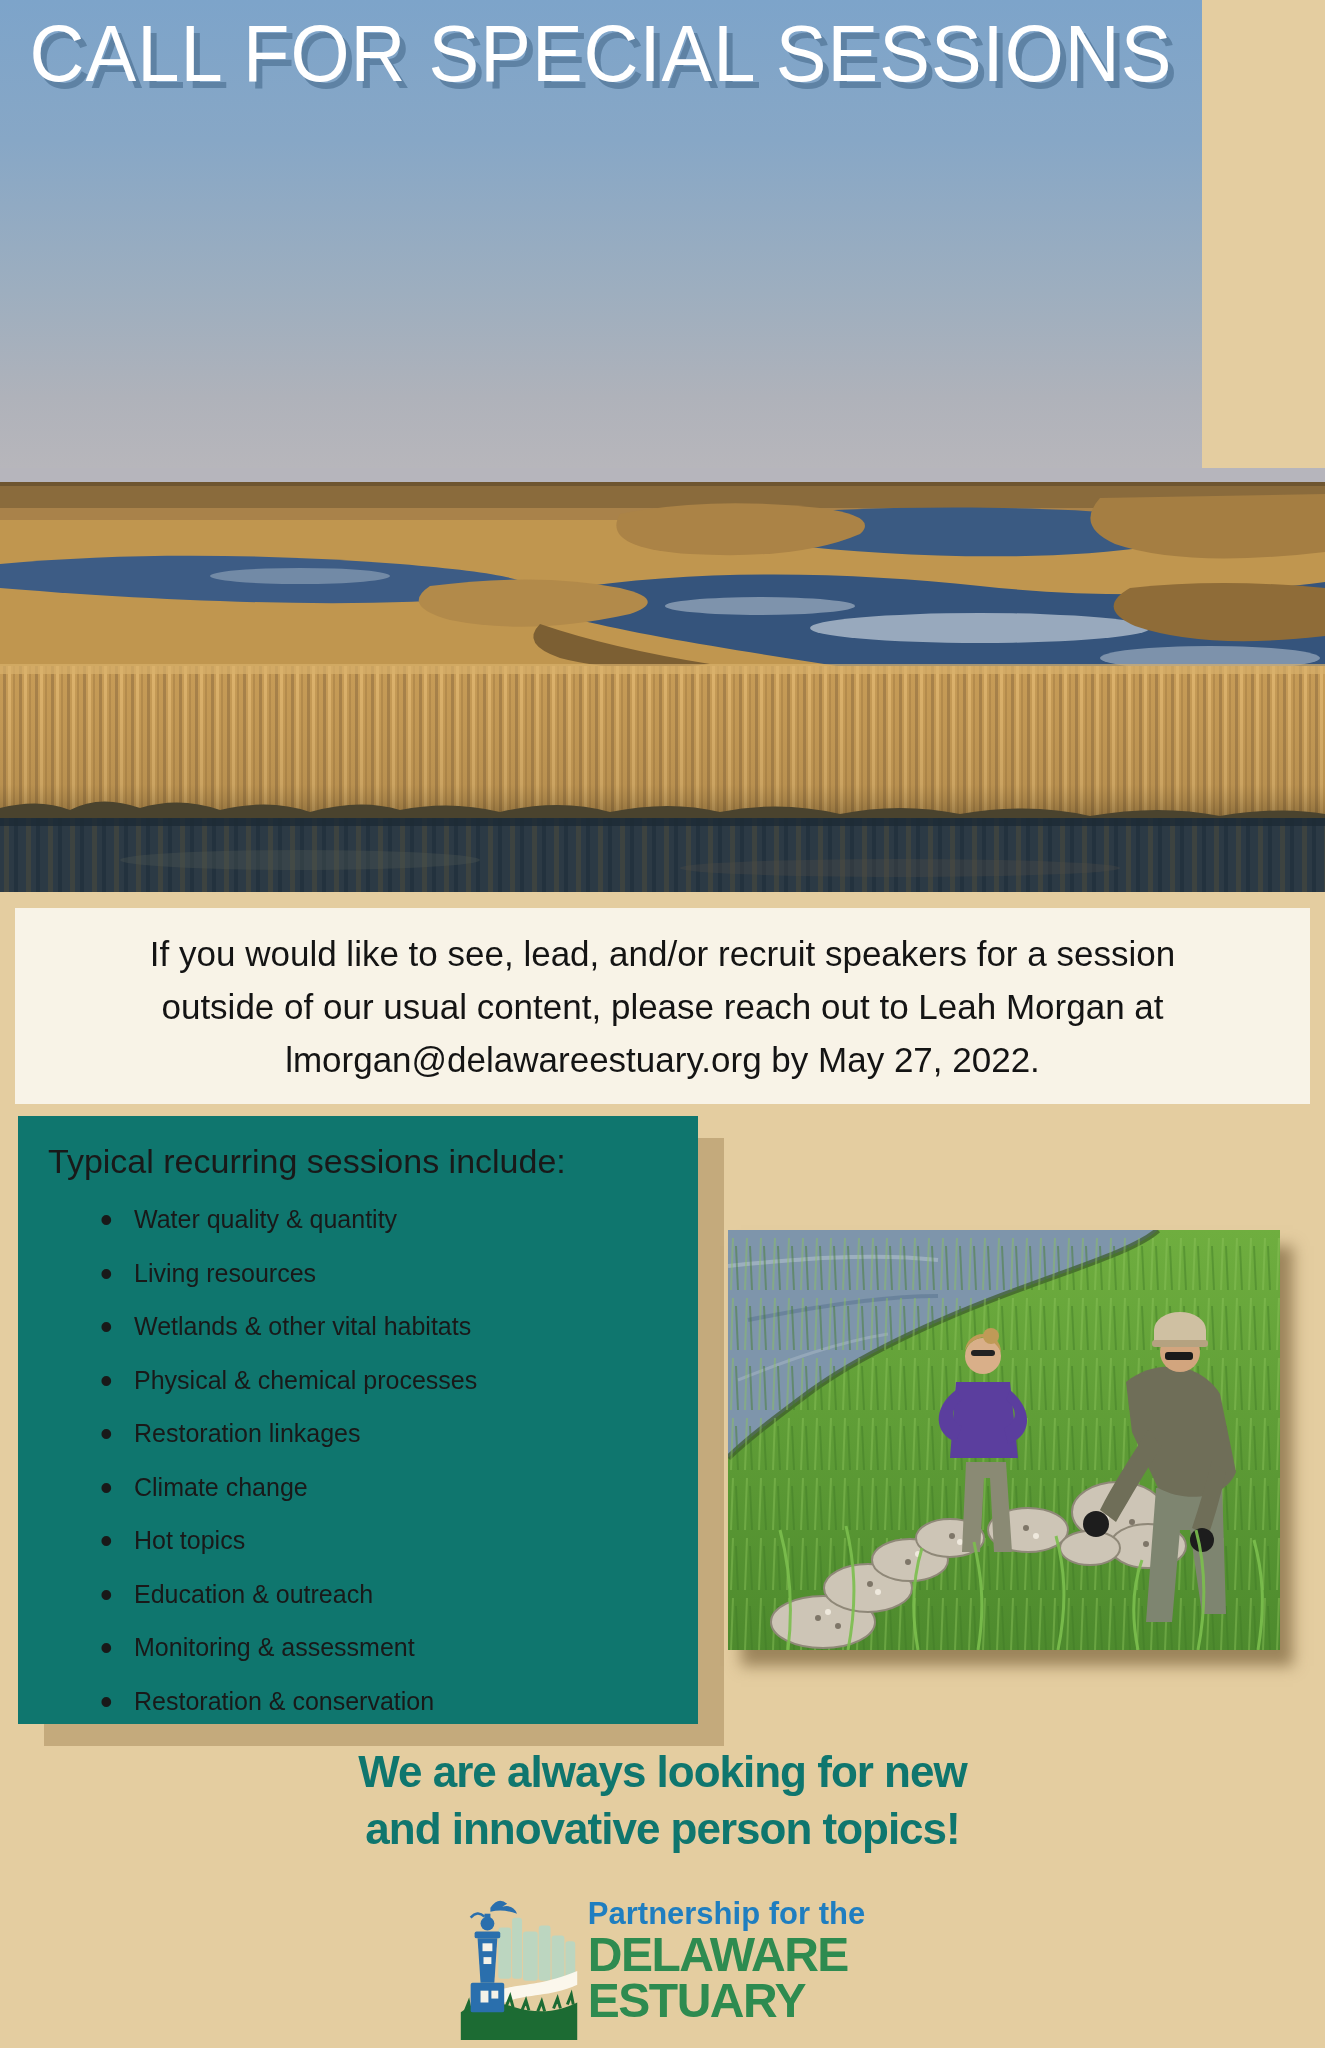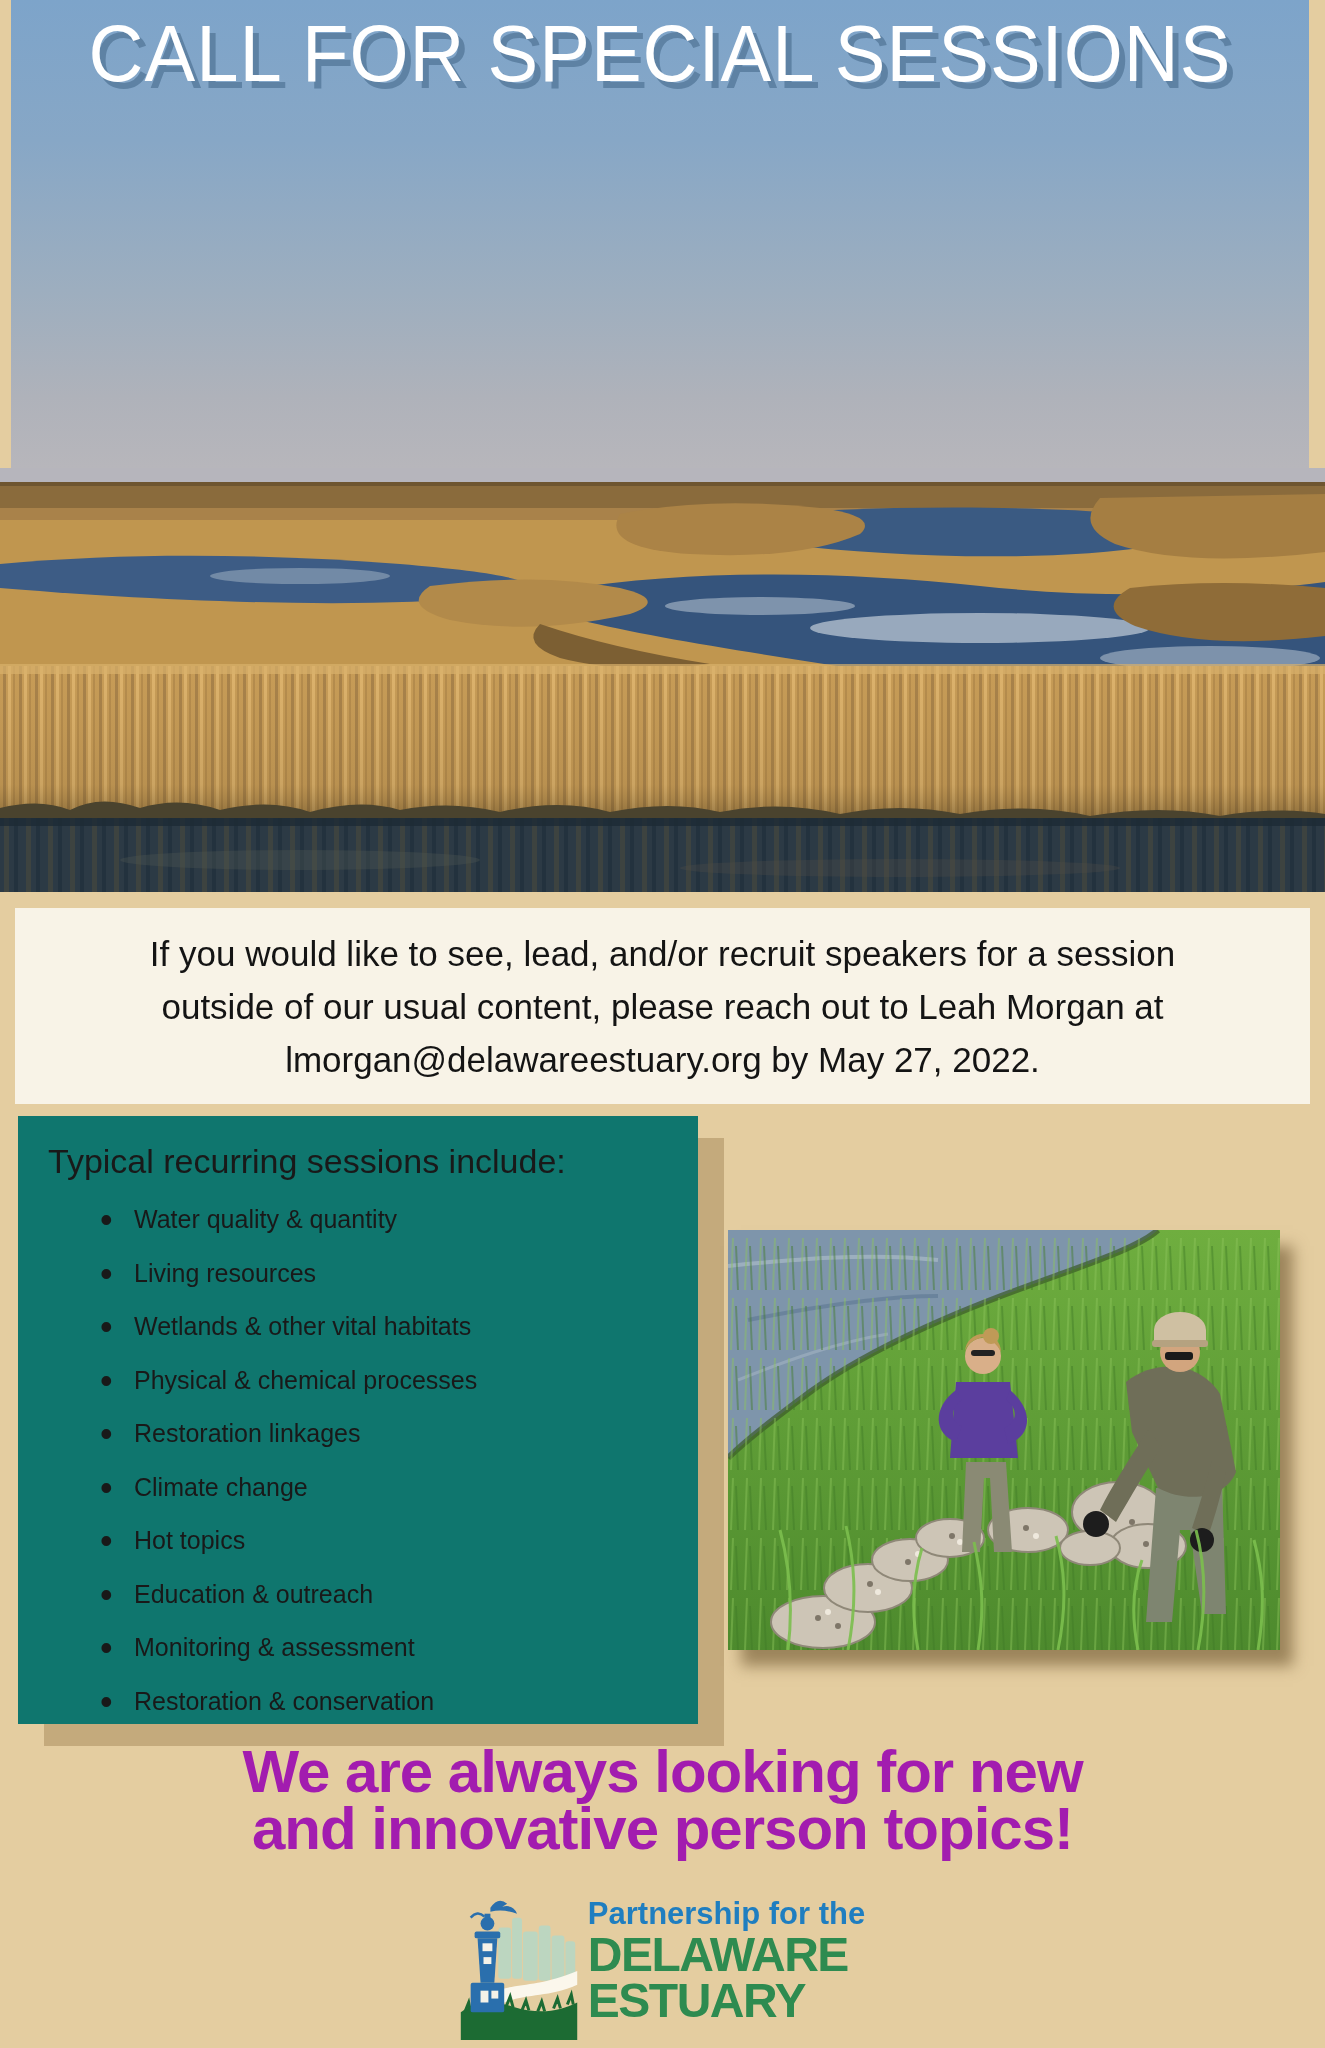--- a/index.html
+++ b/index.html
@@ -6,21 +6,21 @@
   body{
     width:1325px;height:2048px;position:relative;overflow:hidden;
     background:#e4cda0;
     font-family:"Liberation Sans","DejaVu Sans",sans-serif;
     color:#1b1b1d;
   }
   .abs{position:absolute;}
 
   
   .sky{
-    top:0;left:11px;width:1298px;height:468px;
+    top:0;left:0;width:1202px;height:468px;
     background:linear-gradient(180deg,#7da4ca 0%,#87a7c6 30%,#9daebf 62%,#afb2ba 85%,#b7b6bb 100%);
   }
   .title{
     top:8px;left:0;width:100%;
     text-align:center;
     font-size:76px;font-weight:400;letter-spacing:1px;
     color:#ffffff;
     text-shadow:6px 7px 0 #5e82a4;
     white-space:nowrap;
     transform:scaleY(1.04);transform-origin:top center;
@@ -71,22 +71,22 @@
 
   .fieldphoto{
     left:728px;top:338px;width:552px;height:420px;
     box-shadow:13px 16px 14px rgba(96,72,35,0.55);
     overflow:hidden;background:#5c9c36;
   }
 
   .closing{
     top:851px;left:0;width:100%;
     text-align:center;
-    font-size:60px;font-weight:600;letter-spacing:-1px;line-height:57px;
-    color:#a21caf;
+    font-size:44px;font-weight:600;letter-spacing:-1px;line-height:57px;
+    color:#0f766e;
   }
 
   .logo{
     top:1000px;left:0;width:100%;
     display:flex;justify-content:center;align-items:flex-start;gap:8px;
   }
   .logo-graphic{width:120px;height:148px;flex:0 0 auto;}
   .logo-text{display:flex;flex-direction:column;align-items:flex-start;}
   .logo-tagline{
     margin-top:4px;

